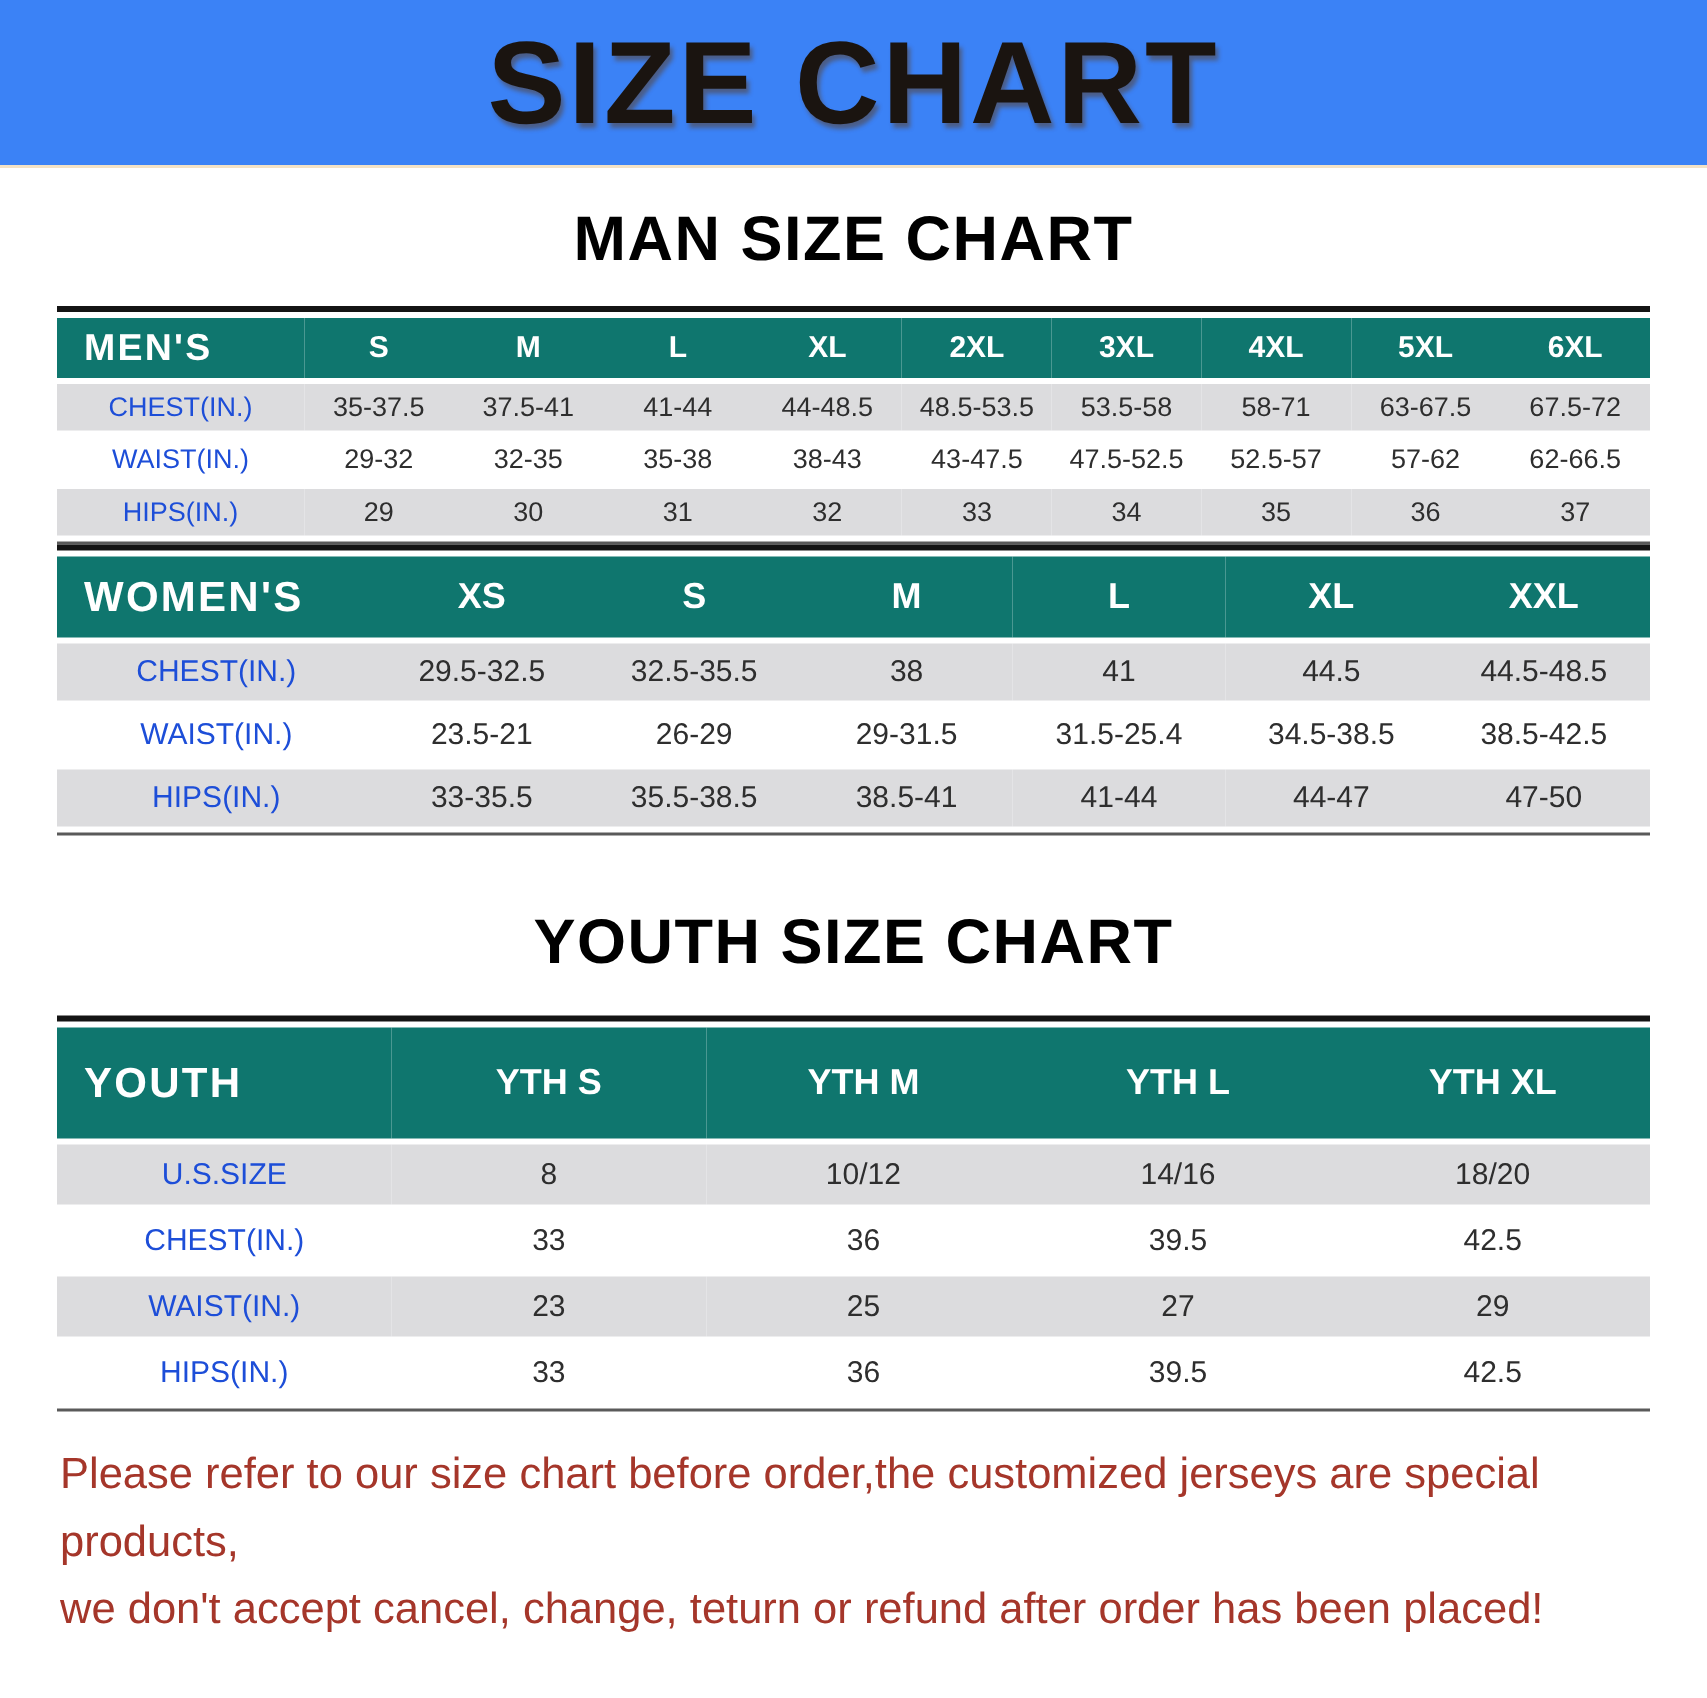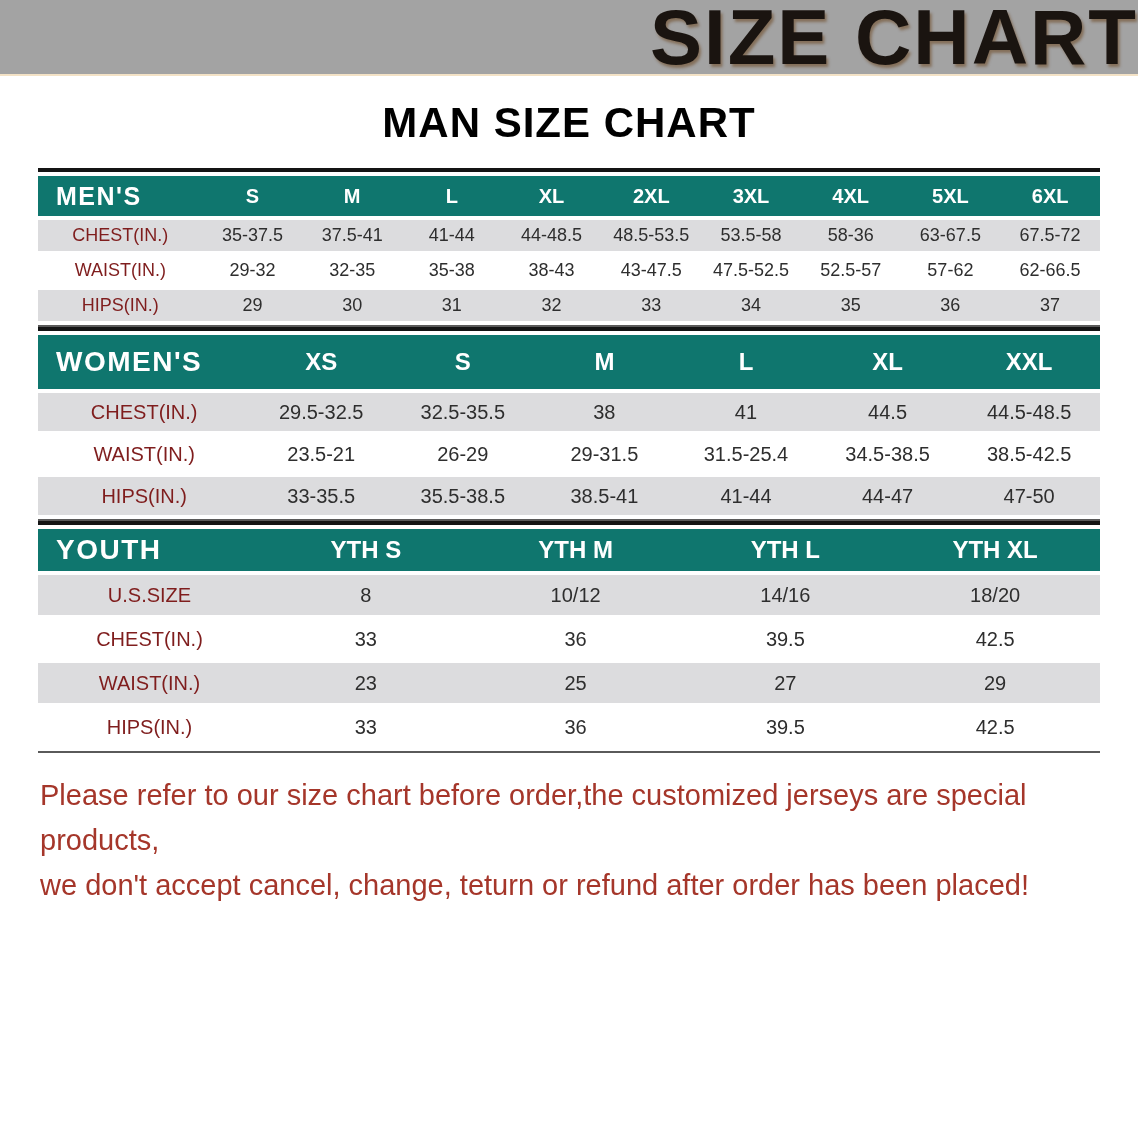--- a/index.html
+++ b/index.html
@@ -5,23 +5,23 @@
   * { box-sizing: border-box; }
   html, body {
     margin: 0; padding: 0;
     width: 1138px; height: 1132px;
     background: #ffffff;
     overflow: hidden;
     font-family: "Liberation Sans", "DejaVu Sans", sans-serif;
   }
   
   .banner {
-    height: 76px;
-    background: #a3a3a3;
-    display: flex; align-items: center; justify-content: flex-end;
+    height: 112px;
+    background: #3b82f6;
+    display: flex; align-items: center; justify-content: center;
     border-bottom: 2px solid #f3e2c6;
   }
   .banner-title {
     font-size: 78px; font-weight: bold; color: #1a1410;
     letter-spacing: 2px; line-height: 1;
     text-shadow: 2px 3px 3px rgba(95,48,0,0.45);
   }
   
   .section-title {
     text-align: center; font-weight: bold; color: #000000;
@@ -50,31 +50,31 @@
   thead th:first-child {
     text-align: left; padding-left: 18px;
     font-weight: 800; letter-spacing: 1.5px;
   }
   tbody tr { background: #ffffff; }
   tbody tr:nth-child(odd) { background: #DCDCDE; }
   tbody th, tbody td {
     text-align: center; vertical-align: middle;
     font-weight: 400; color: #2e2e2e; padding: 0;
   }
-  tbody th { color: #7f1d1d; }
+  tbody th { color: #1d4ed8; }
   
   .men thead th { height: 40px; font-size: 20px; }
   .men thead th:first-child { width: 15.5%; font-size: 25px; }
   .men tbody th, .men tbody td { height: 31px; font-size: 18px; }
   
   .women thead th { height: 54px; font-size: 24px; }
   .women thead th:first-child { width: 20%; font-size: 28px; }
   .women tbody th, .women tbody td { height: 38px; font-size: 20px; }
   
-  .youth thead th { height: 42px; font-size: 24px; }
+  .youth thead th { height: 74px; font-size: 24px; }
   .youth thead th:first-child { width: 21%; font-size: 28px; }
   .youth tbody th, .youth tbody td { height: 40px; font-size: 20px; }
   
   .footer {
     margin: 20px 40px 0;
     color: #A5362A;
     font-size: 29px; line-height: 1.55;
   }
   .footer p { margin: 0; }
 </style>
@@ -105,21 +105,21 @@
         </thead>
         <tbody>
           <tr>
             <th>CHEST(IN.)</th>
             <td>35-37.5</td>
             <td>37.5-41</td>
             <td>41-44</td>
             <td>44-48.5</td>
             <td>48.5-53.5</td>
             <td>53.5-58</td>
-            <td>58-36</td>
+            <td>58-71</td>
             <td>63-67.5</td>
             <td>67.5-72</td>
           </tr>
           <tr>
             <th>WAIST(IN.)</th>
             <td>29-32</td>
             <td>32-35</td>
             <td>35-38</td>
             <td>38-43</td>
             <td>43-47.5</td>
@@ -186,20 +186,21 @@
             <td>41-44</td>
             <td>44-47</td>
             <td>47-50</td>
           </tr>
         </tbody>
       </table>
   </div>
 </div>
 
 <div>
+  <div class="section-title title-youth">YOUTH SIZE CHART</div>
   <div class="table-wrap">
     <table class="youth">
         <thead>
           <tr>
             <th>YOUTH</th>
             <th>YTH S</th>
             <th>YTH M</th>
             <th>YTH L</th>
             <th>YTH XL</th>
           </tr>

